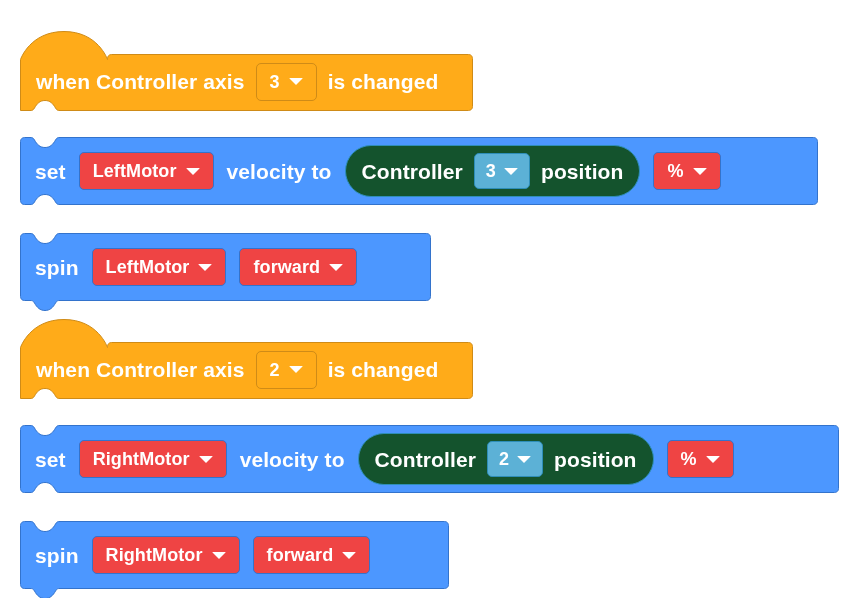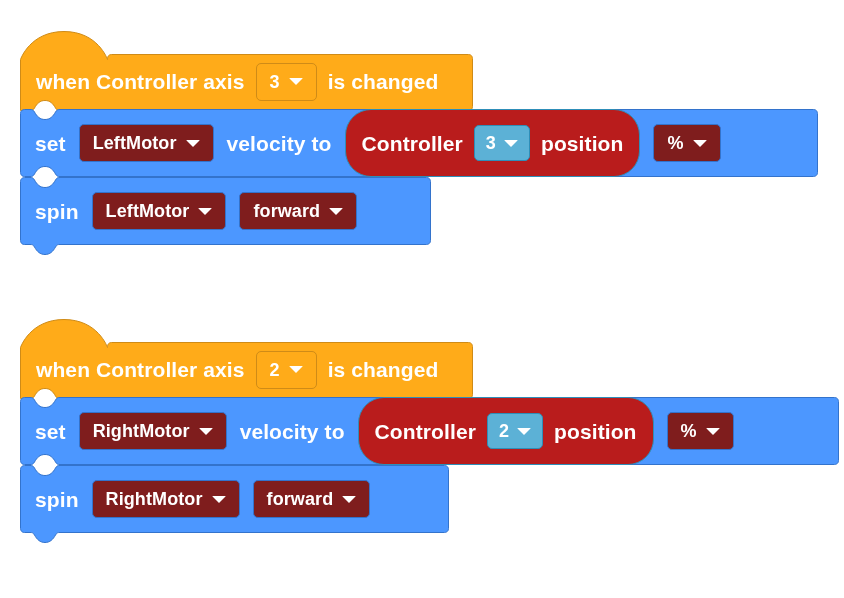--- a/index.html
+++ b/index.html
@@ -41,21 +41,21 @@
   }
   .hat .block-content{
     padding-top:24px;
     height:79px;
     align-items:center;
     padding-left:16px;
     gap:11px;
   }
 
   
-  .stk{height:68px;}
+  .stk{height:68px;margin-top:28px;}
   .stk .block-content{padding-left:15px;gap:13px;height:68px;}
   .stk.set-1{width:797px;}
   .stk.spin-1{width:410px;}
   .stk.set-2{width:818px;}
   .stk.spin-2{width:428px;}
 
   
   .lbl{
     color:#ffffff;
     font-size:21px;
@@ -71,42 +71,42 @@
     display:inline-flex;
     align-items:center;
     gap:9px;
     height:38px;
     padding:0 13px;
     border-radius:5px;
     box-sizing:border-box;
     white-space:nowrap;
   }
   .dd .lbl{font-size:18px;}
-  .dd-blue{background:#7f1d1d;border:1px solid #3373cc;}
+  .dd-blue{background:#ef4444;border:1px solid #3373cc;}
   .dd-orange{background:#FFAB19;border:1px solid #cf8b17;}
   .dd-teal{background:#5CB1D6;border:1px solid #2E8EB8;}
 
   .caret{
     width:0;height:0;
     border-left:7px solid transparent;
     border-right:7px solid transparent;
     border-top:7px solid #ffffff;
     flex:0 0 auto;
     border-radius:1px;
   }
 
   
   .reporter{
     display:inline-flex;
     align-items:center;
     gap:11px;
-    height:68px;
+    height:52px;
     padding:0 16px;
     border-radius:26px;
-    background:#b91c1c;
+    background:#14532d;
     border:1px solid #2E8EB8;
     box-sizing:border-box;
     white-space:nowrap;
   }
   .reporter .dd{height:36px;padding:0 11px;gap:8px;}
 </style>
 </head>
 <body>
 
 <div class="canvas">

